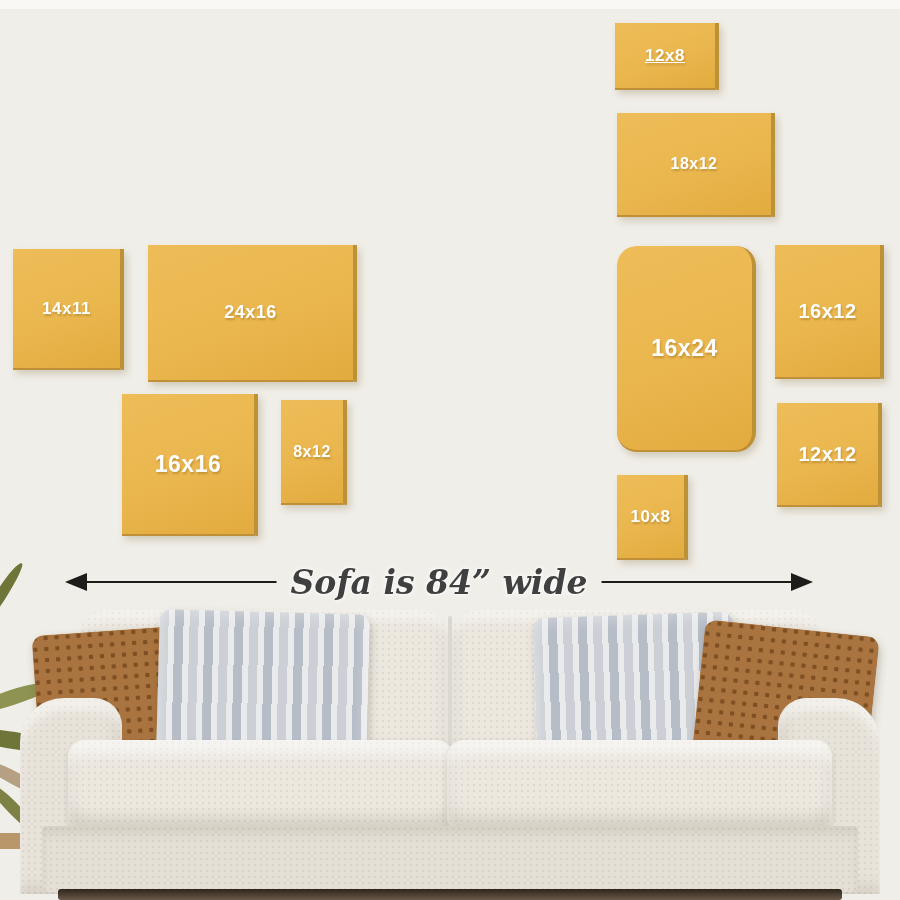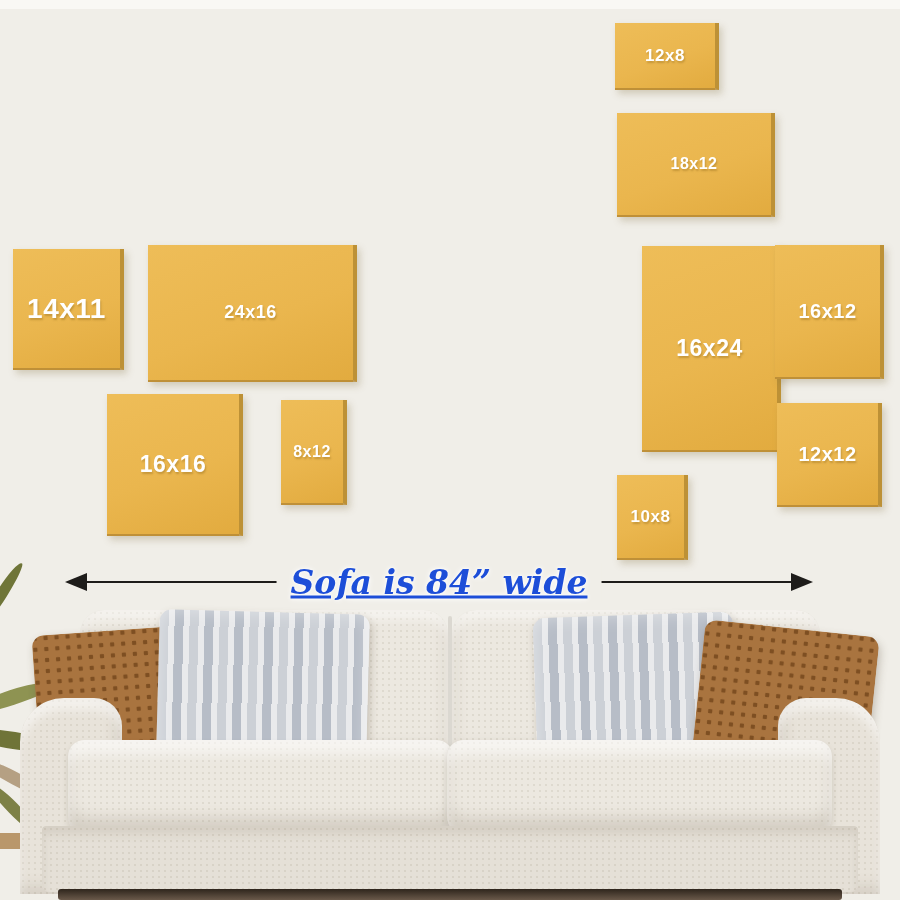--- a/index.html
+++ b/index.html
@@ -36,23 +36,22 @@
   
   .arrow-row{position:absolute;left:65px;top:560px;width:748px;height:44px;}
   .arrow-line{position:absolute;left:8px;right:8px;top:21px;height:2px;background:var(--arrow);border-radius:2px;}
   .arrow-head{position:absolute;top:13px;width:0;height:0;border-top:9px solid transparent;border-bottom:9px solid transparent;}
   .arrow-head.left{left:0;border-right:22px solid var(--arrow);}
   .arrow-head.right{right:0;border-left:22px solid var(--arrow);}
   .arrow-label{
     position:absolute;left:50%;top:22px;transform:translate(-50%,-50%);
     background:var(--wall);padding:0 14px;white-space:nowrap;
     font-family:"DejaVu Serif","Liberation Serif",serif;
-    font-style:italic;font-weight:bold;font-size:33px;color:#1d4ed8;
+    font-style:italic;font-weight:bold;font-size:33px;color:#404040;
     text-shadow:0 0 3px #ffffff,0 0 6px #ffffff;
-    text-decoration:underline;
   }
 
   
   .sofa-scene{position:absolute;left:0;top:0;width:900px;height:900px;}
   .fabric{
     background-color:var(--sofa_fabric);
     background-image:radial-gradient(rgba(150,140,118,0.16) 1px,transparent 1.4px);
     background-size:6px 6px;
   }
   .back-cushion{
@@ -119,38 +118,38 @@
   .wood-sliver{position:absolute;left:0;top:833px;width:22px;height:16px;background:#b9976b;}
 </style>
 </head>
 <body>
 
 <div class="stage">
   <div class="top-strip"></div>
 
   <div class="frames-layer" id="frames-layer">
       <div class="frame" style="left: 615px; top: 23px; width: 100px; height: 65px;">
-        <span class="frame-label" style="font-size: 17px;">12x8</span>
+        <span class="frame-label" style="font-size: 17px; text-decoration: underline;">12x8</span>
       </div>
       <div class="frame" style="left: 617px; top: 113px; width: 154px; height: 102px;">
         <span class="frame-label" style="font-size: 16px; text-align: right;">18x12</span>
       </div>
       <div class="frame" style="left: 13px; top: 249px; width: 107px; height: 119px;">
-        <span class="frame-label" style="font-size: 28px;">14x11</span>
+        <span class="frame-label" style="font-size: 17px;">14x11</span>
       </div>
       <div class="frame" style="left: 148px; top: 245px; width: 205px; height: 135px;">
         <span class="frame-label" style="font-size: 18px;">24x16</span>
       </div>
-      <div class="frame" style="left: 642px; top: 246px; width: 135px; height: 204px;">
+      <div class="frame" style="left: 617px; top: 246px; width: 135px; height: 204px; border-radius: 20px;">
         <span class="frame-label" style="font-size: 23px;">16x24</span>
       </div>
       <div class="frame" style="left: 775px; top: 245px; width: 105px; height: 132px;">
         <span class="frame-label" style="font-size: 20px;">16x12</span>
       </div>
-      <div class="frame" style="left: 107px; top: 394px; width: 132px; height: 140px;">
+      <div class="frame" style="left: 122px; top: 394px; width: 132px; height: 140px;">
         <span class="frame-label" style="font-size: 23px;">16x16</span>
       </div>
       <div class="frame" style="left: 281px; top: 400px; width: 62px; height: 103px;">
         <span class="frame-label" style="font-size: 16px;">8x12</span>
       </div>
       <div class="frame" style="left: 617px; top: 475px; width: 67px; height: 83px;">
         <span class="frame-label" style="font-size: 17px;">10x8</span>
       </div>
       <div class="frame" style="left: 777px; top: 403px; width: 101px; height: 102px;">
         <span class="frame-label" style="font-size: 20px;">12x12</span>

